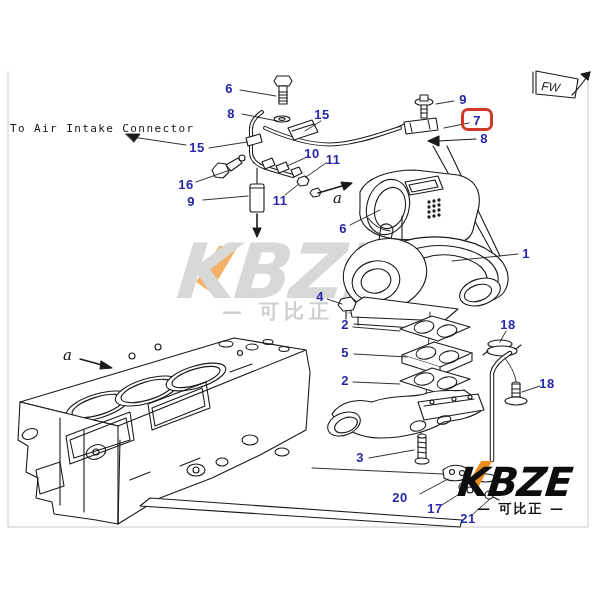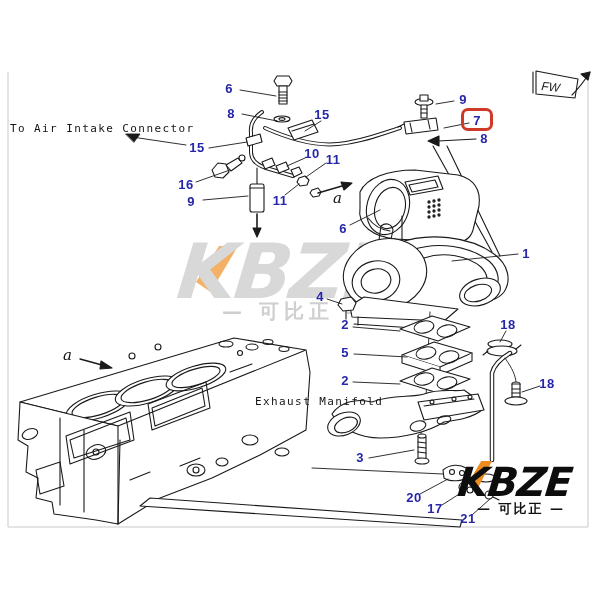--- a/index.html
+++ b/index.html
@@ -262,21 +262,20 @@
       <path d="M132,137 L186,145"></path>
       <path d="M126,134 L140,134 L134,142 Z" fill="#1a1a1a"></path>
     </g>
   </svg>
 
   <div id="logo-slash"></div>
   <div id="logo">KBZE</div>
   <div id="logo-sub">— 可比正 —</div>
 
   <span class="plainlabel" style="left:10px;top:122px">To Air Intake Connector</span>
-  <span class="plainlabel" style="left:255px;top:395px">Exhaust Manifold</span>
   <span class="amark" style="left:333px;top:189px">a</span>
   <span class="amark" style="left:63px;top:346px">a</span>
 
   <span class="callout" style="left:229px;top:88px">6</span>
   <span class="callout" style="left:231px;top:113px">8</span>
   <span class="callout" style="left:197px;top:147px">15</span>
   <span class="callout" style="left:322px;top:114px">15</span>
   <span class="callout" style="left:186px;top:184px">16</span>
   <span class="callout" style="left:191px;top:201px">9</span>
   <span class="callout" style="left:312px;top:153px">10</span>
@@ -287,19 +286,19 @@
   <span class="callout" style="left:484px;top:138px">8</span>
   <span class="callout" style="left:343px;top:228px">6</span>
   <span class="callout" style="left:526px;top:253px">1</span>
   <span class="callout" style="left:320px;top:296px">4</span>
   <span class="callout" style="left:345px;top:324px">2</span>
   <span class="callout" style="left:345px;top:352px">5</span>
   <span class="callout" style="left:345px;top:380px">2</span>
   <span class="callout" style="left:508px;top:324px">18</span>
   <span class="callout" style="left:547px;top:383px">18</span>
   <span class="callout" style="left:360px;top:457px">3</span>
-  <span class="callout" style="left:414px;top:497px">20</span>
+  <span class="callout" style="left:400px;top:497px">20</span>
   <span class="callout" style="left:435px;top:508px">17</span>
   <span class="callout" style="left:468px;top:518px">21</span>
 
   <div id="hl-box"></div>
 
 </div>
 
 </body></html>

